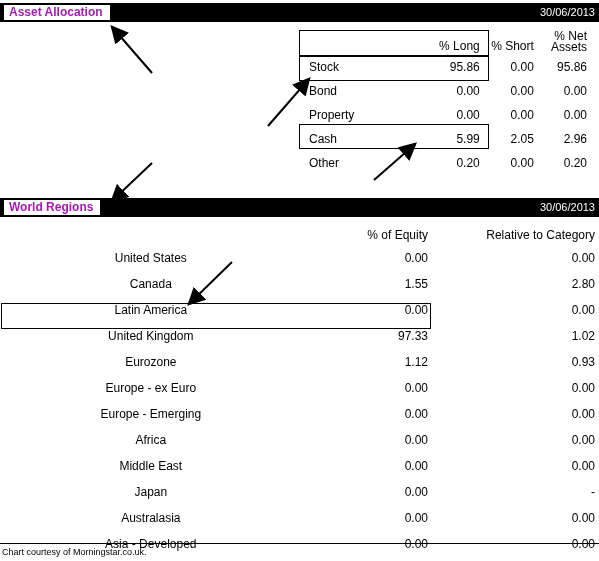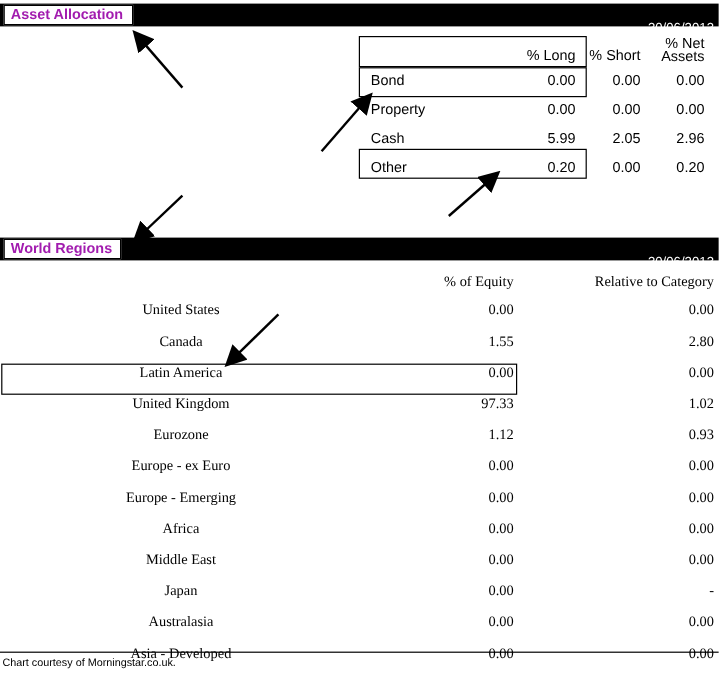--- a/index.html
+++ b/index.html
@@ -38,21 +38,21 @@
     padding: 0 7px 0 5px;
     font-size: 12px;
     font-weight: bold;
     line-height: 15px;
     display: flex;
     align-items: center;
   }
   .section-bar .bar-date {
     position: absolute;
     right: 4px;
-    top: 14px;
+    top: 2px;
     font-size: 11px;
     color: #ffffff;
     line-height: 15px;
   }
 
   
   .asset-table {
     position: absolute;
     left: 297px;
     top: 31px;
@@ -111,21 +111,20 @@
     top: 220px;
     width: 599px;
     border-collapse: collapse;
     font-size: 12px;
   }
   .regions-table th, .regions-table td {
     padding: 0;
     font-weight: normal;
     height: 26px;
     vertical-align: middle;
-    font-family: Liberation Serif, serif;
   }
   .regions-table .r-name {
     width: 300px;
     text-align: center;
     padding-left: 4px;
   }
   .regions-table .r-equity {
     width: 133px;
     text-align: right;
     padding-right: 8px;
@@ -179,20 +178,26 @@
 <table class="asset-table">
   <thead>
     <tr>
       <th class="c-label"></th>
       <th class="c-long">% Long</th>
       <th class="c-short">% Short</th>
       <th class="c-net">% Net Assets</th>
     </tr>
   </thead>
   <tbody>
+    <tr>
+      <td class="c-label">Stock</td>
+      <td class="c-long">95.86</td>
+      <td class="c-short">0.00</td>
+      <td class="c-net">95.86</td>
+    </tr>
     <tr>
       <td class="c-label">Bond</td>
       <td class="c-long">0.00</td>
       <td class="c-short">0.00</td>
       <td class="c-net">0.00</td>
     </tr>
     <tr>
       <td class="c-label">Property</td>
       <td class="c-long">0.00</td>
       <td class="c-short">0.00</td>

